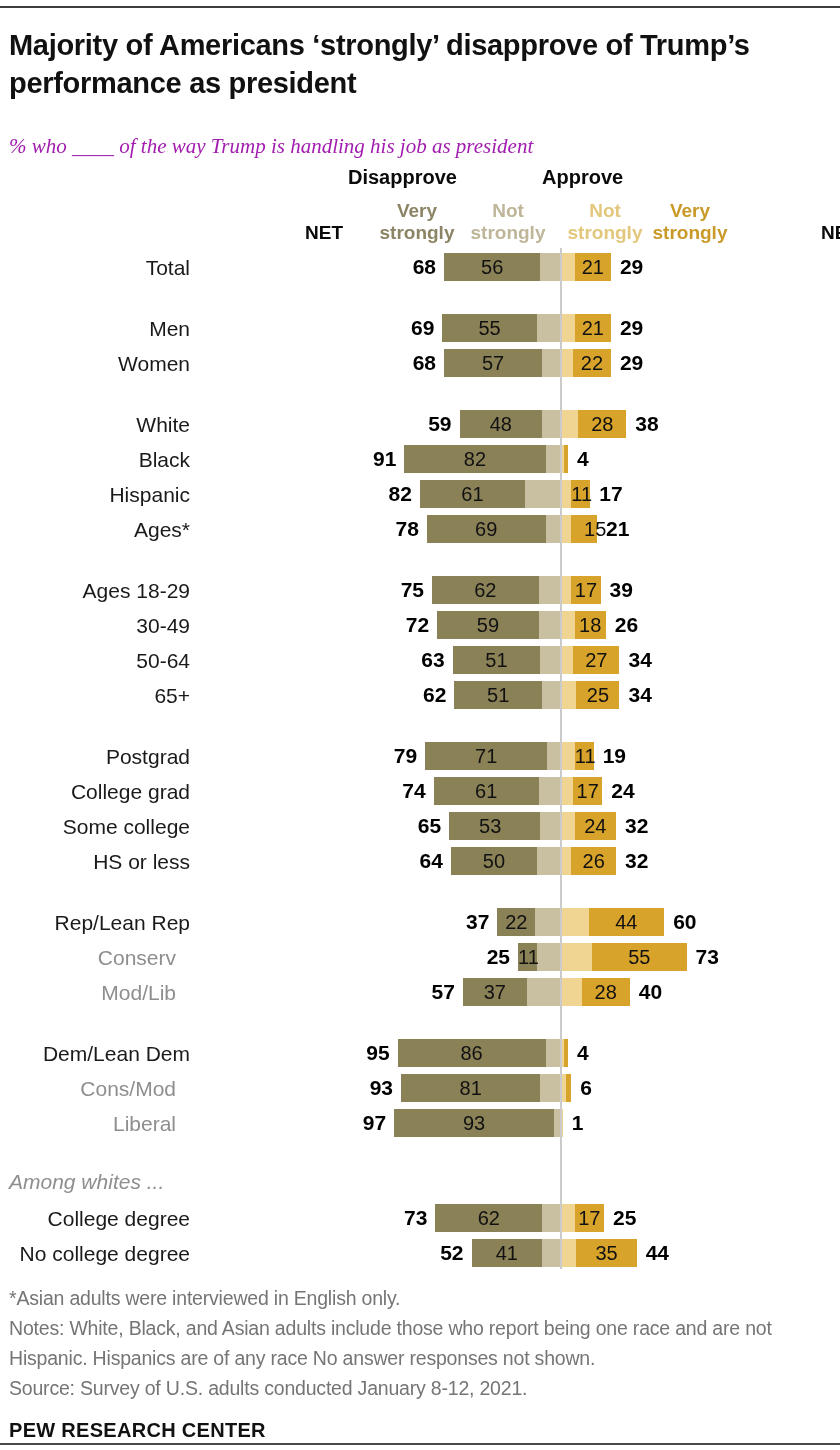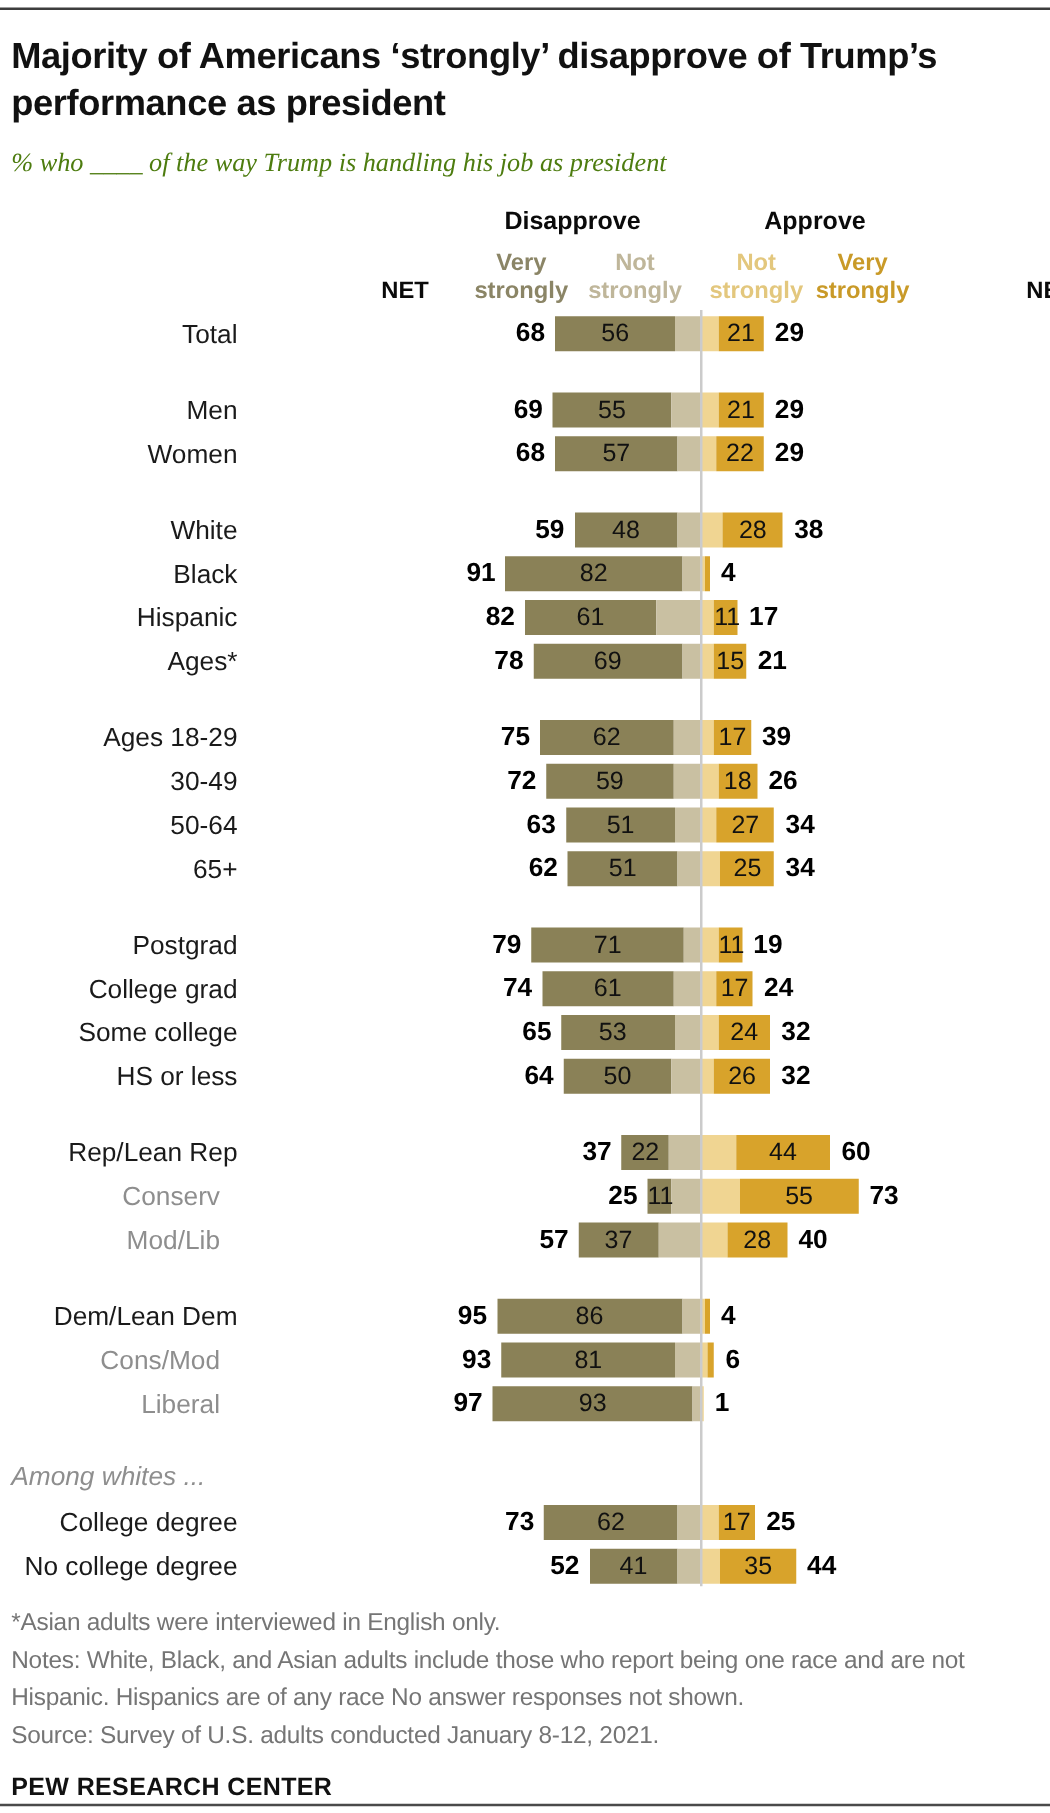--- a/index.html
+++ b/index.html
@@ -7,26 +7,26 @@
     position:relative;width:840px;height:1450px;background:#ffffff;
     font-family:"Liberation Sans",sans-serif;overflow:hidden;
   }
   .rule-top{position:absolute;left:0;top:6px;width:840px;height:2px;background:#3d3d3d;}
   .rule-bottom{position:absolute;left:0;top:1443px;width:840px;height:2px;background:#4a4a4a;}
   .title{
     position:absolute;left:9px;top:26px;width:790px;margin:0;
     font-size:29px;line-height:38px;font-weight:bold;color:#111;letter-spacing:-0.3px;
   }
   .subtitle{
-    position:absolute;left:9px;top:118px;width:800px;margin:0;
+    position:absolute;left:9px;top:134px;width:800px;margin:0;
     font-family:"Liberation Serif",serif;font-style:italic;
-    font-size:21px;color:#4d7c0f;
+    font-size:21px;color:#a21caf;
   }
   .chart{position:absolute;left:0;top:0;width:840px;}
-  .grp-hdr{position:absolute;top:166px;width:220px;text-align:center;font-size:20px;font-weight:bold;color:#0a0a0a;}
+  .grp-hdr{position:absolute;top:166px;width:220px;text-align:left;font-size:20px;font-weight:bold;color:#0a0a0a;}
   .grp-dis{left:348px;}
   .grp-app{left:542px;}
   .sub-hdr{
     position:absolute;top:196px;height:48px;width:96px;
     display:flex;align-items:flex-end;justify-content:center;text-align:center;
     font-size:19px;line-height:22px;font-weight:bold;
   }
   .net-hdr{position:absolute;top:222px;width:80px;text-align:right;font-size:19px;font-weight:bold;color:#0a0a0a;}
   .center-line{position:absolute;left:560px;top:248px;width:2px;height:1021px;background:#CBCBCB;z-index:3;}
   .rows{position:absolute;left:0;top:250px;width:840px;}
@@ -150,21 +150,21 @@
             <div class="num net net-app" style="left: 599.24px; width: 60px;">17</div>
           </div>
           <div class="row">
             <div class="row-label">Ages*</div>
             <div class="seg" style="left: 426.84px; width: 118.68px; background: rgb(138, 129, 87);"></div>
             <div class="seg" style="left: 545.52px; width: 15.48px; background: rgb(201, 192, 162);"></div>
             <div class="seg" style="left: 561px; width: 10.32px; background: rgb(240, 213, 146);"></div>
             <div class="seg" style="left: 571.32px; width: 25.8px; background: rgb(216, 163, 43);"></div>
             <div class="num net net-dis" style="left: 338.84px; width: 80px;">78</div>
             <div class="num" style="left: 426.84px; width: 118.68px;">69</div>
-            <div class="num" style="left: 571.32px; width: 25.8px;">15</div>
+            <div class="num" style="left: 571.32px; width: 25.8px; padding-left: 11px;">15</div>
             <div class="num net net-app" style="left: 606.12px; width: 60px;">21</div>
           </div>
         </div>
         <div class="section">
           <div class="row">
             <div class="row-label">Ages 18-29</div>
             <div class="seg" style="left: 432px; width: 106.64px; background: rgb(138, 129, 87);"></div>
             <div class="seg" style="left: 538.64px; width: 22.36px; background: rgb(201, 192, 162);"></div>
             <div class="seg" style="left: 561px; width: 10.32px; background: rgb(240, 213, 146);"></div>
             <div class="seg" style="left: 571.32px; width: 29.24px; background: rgb(216, 163, 43);"></div>

